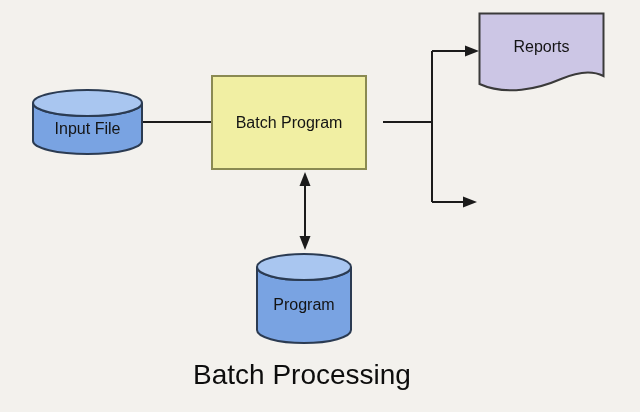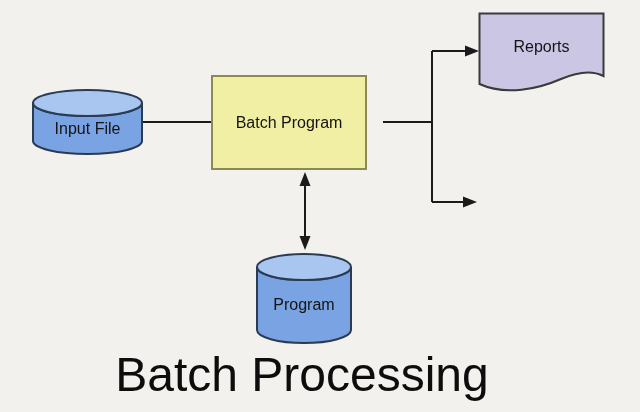--- a/index.html
+++ b/index.html
@@ -43,21 +43,21 @@
 
   #edges { position: absolute; left: 0; top: 0; width: 640px; height: 412px; pointer-events: none; }
   #edges line, #edges path { stroke: var(--connector, #1B1B1B); stroke-width: 2; fill: none; }
   #edges polygon { fill: var(--connector, #1B1B1B); stroke: none; }
 
   #diagram-title {
     position: absolute;
     left: 1px; top: 352px; width: 602px;
     text-align: center;
     font-family: "Liberation Sans", sans-serif;
-    font-size: 48px; line-height: 46px;
+    font-size: 28px; line-height: 46px;
     color: #0D0D0D;
   }
 </style>
 </head>
 <body>
 
 <div id="canvas">
 
   <svg id="edges" viewBox="0 0 640 412">
     <g>

